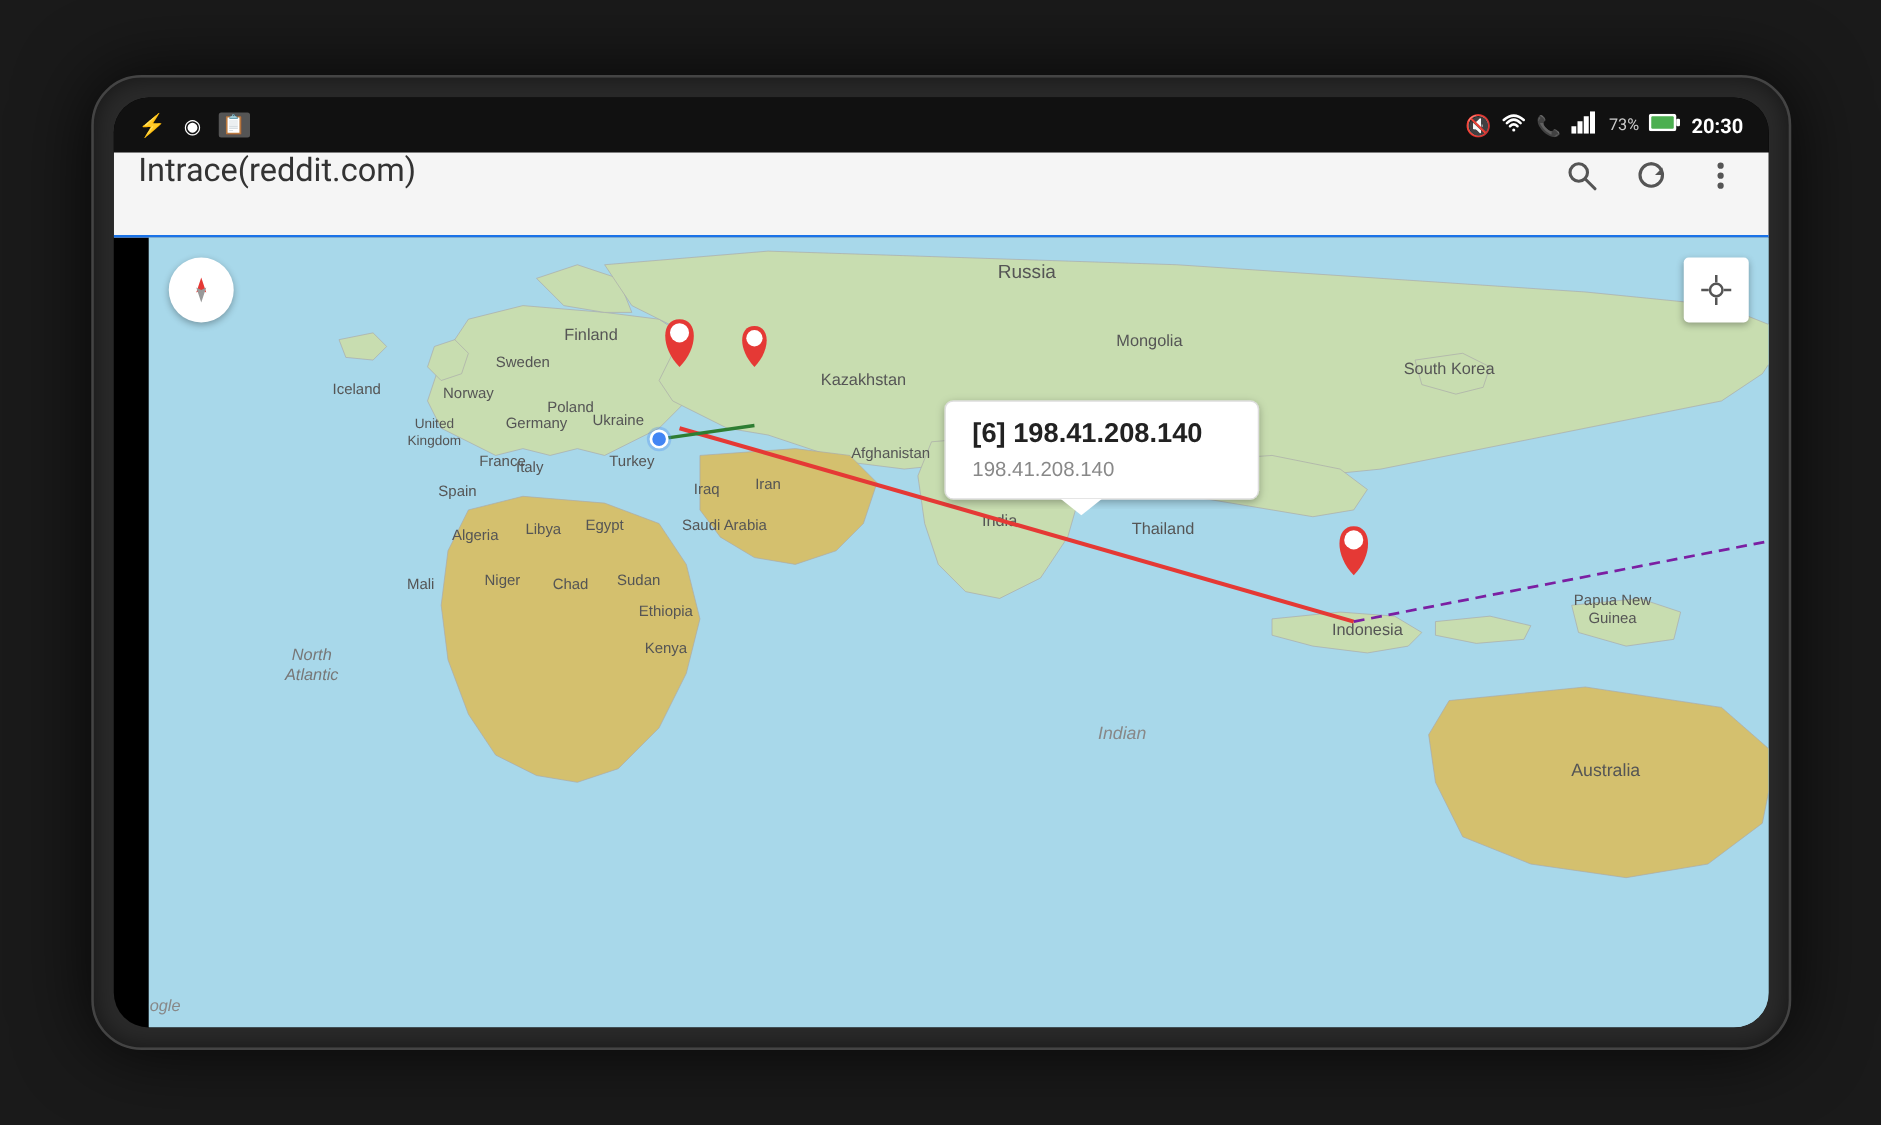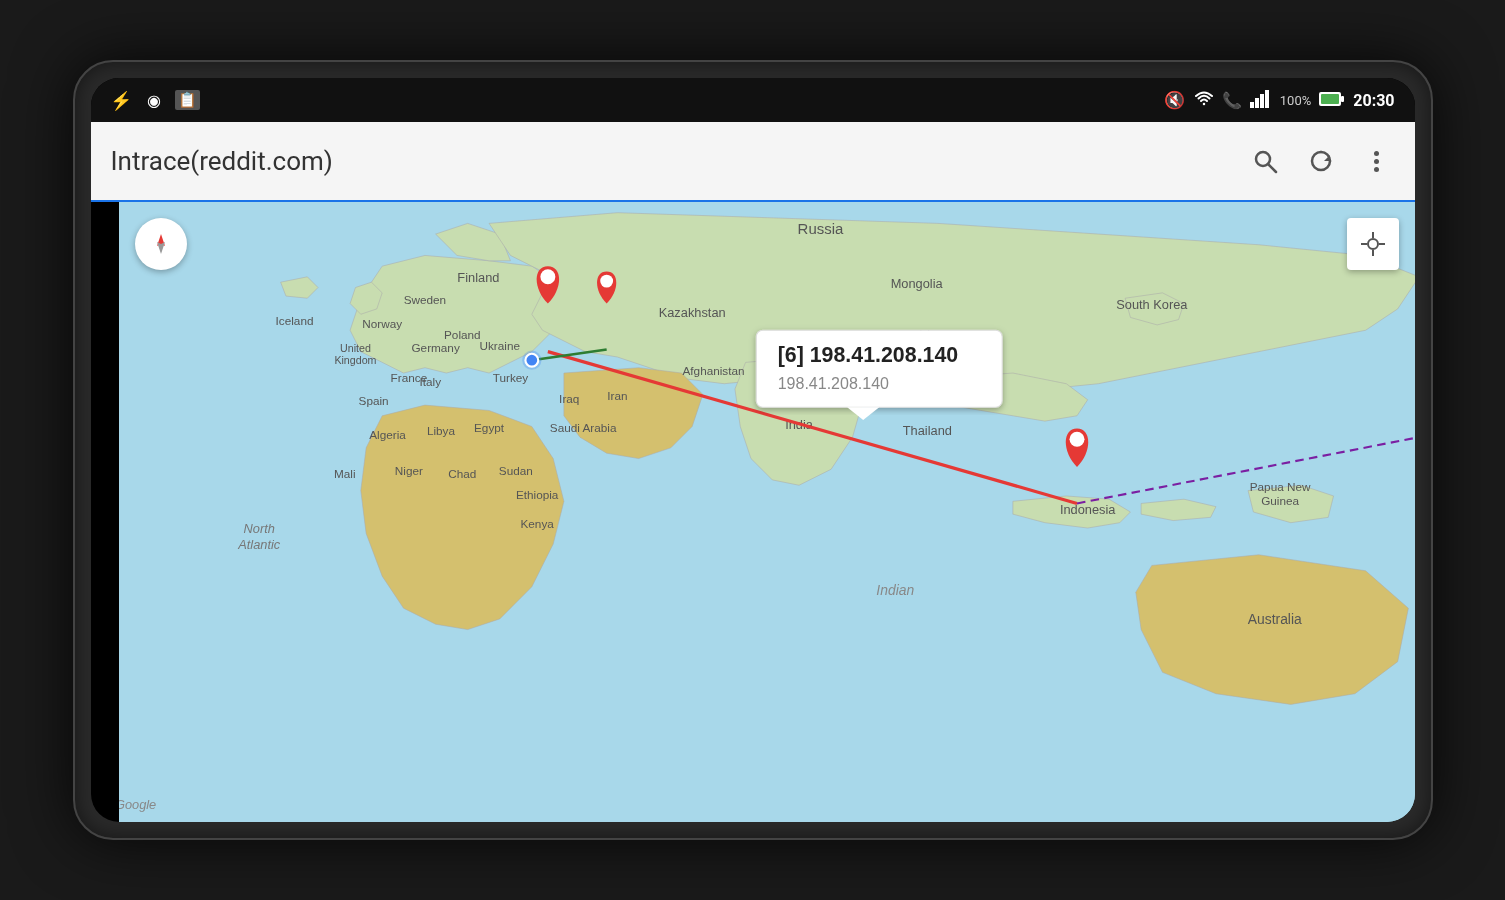--- a/index.html
+++ b/index.html
@@ -52,23 +52,23 @@
       gap: 8px;
       align-items: center;
     }
     .status-time {
       font-size: 16px;
       font-weight: bold;
     }
     
     .app-bar {
       background: #f5f5f5;
-      height: 80px;
-      display: flex;
-      align-items: center;
+      height: 68px;
+      display: flex;
+      align-items: flex-start;
       padding: 0 20px;
       border-bottom: 2px solid #1a73e8;
       flex-shrink: 0;
     }
     .app-title {
       font-size: 26px;
       color: #333;
       flex: 1;
       font-weight: 400;
     }
@@ -167,21 +167,21 @@
 
         <span>
           <svg width="22" height="18" viewBox="0 0 22 18">
             <rect x="0" y="12" width="4" height="6" fill="white"></rect>
             <rect x="5" y="8" width="4" height="10" fill="white"></rect>
             <rect x="10" y="4" width="4" height="14" fill="white"></rect>
             <rect x="15" y="0" width="4" height="18" fill="white"></rect>
           </svg>
         </span>
 
-        <span class="battery-text">100%</span>
+        <span class="battery-text">73%</span>
         <span>
           <svg width="26" height="14" viewBox="0 0 26 14">
             <rect x="0" y="0" width="22" height="14" rx="2" fill="white"></rect>
             <rect x="2" y="2" width="18" height="10" rx="1" fill="#4caf50"></rect>
             <rect x="22" y="4" width="3" height="6" rx="1" fill="white"></rect>
           </svg>
         </span>
         <span class="status-time">20:30</span>
       </div>
     </div>

